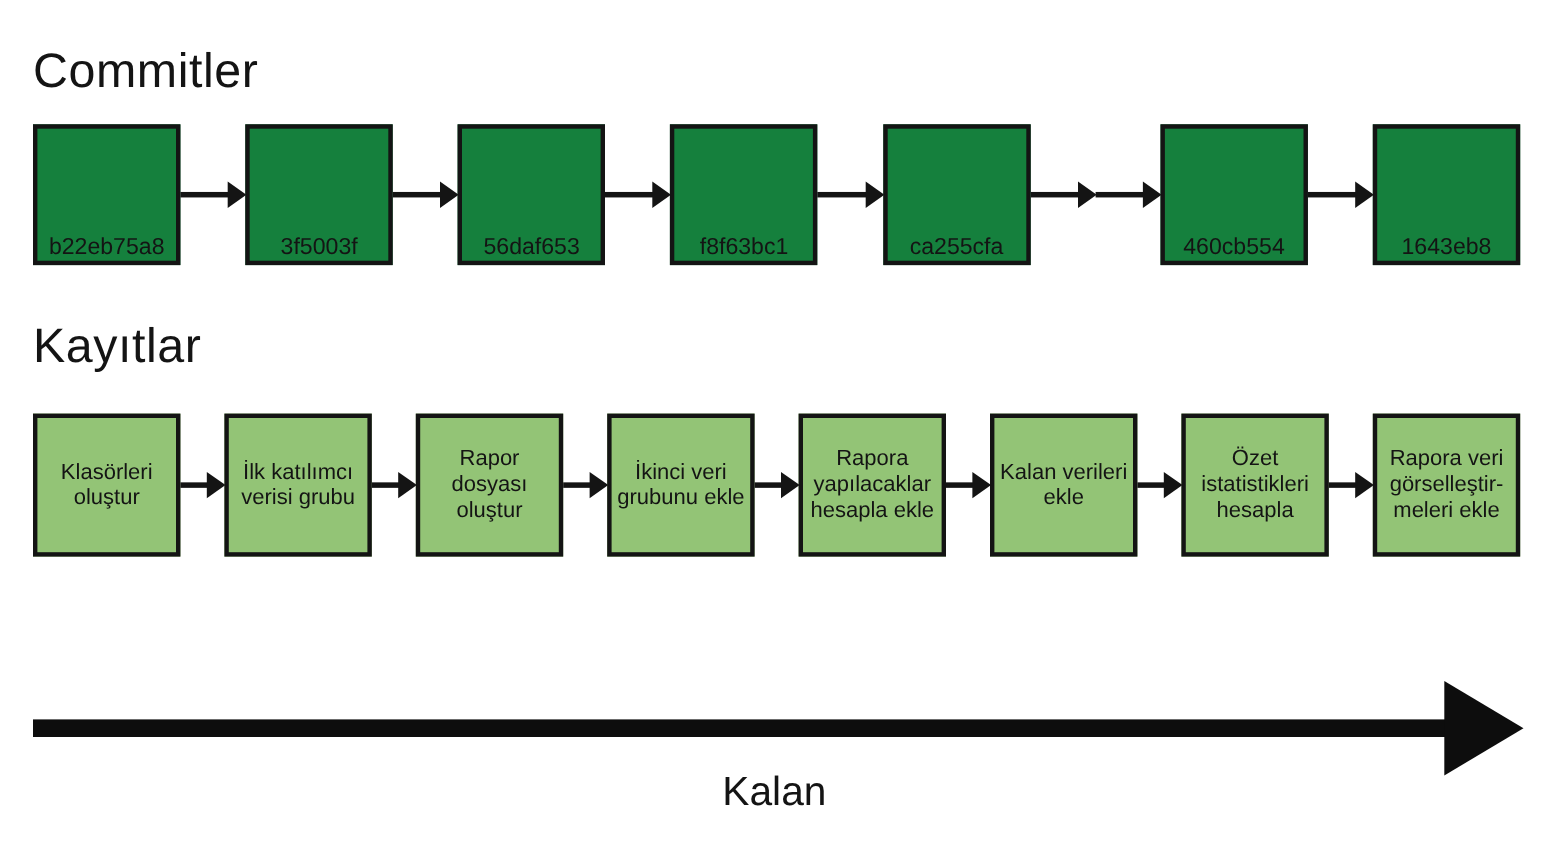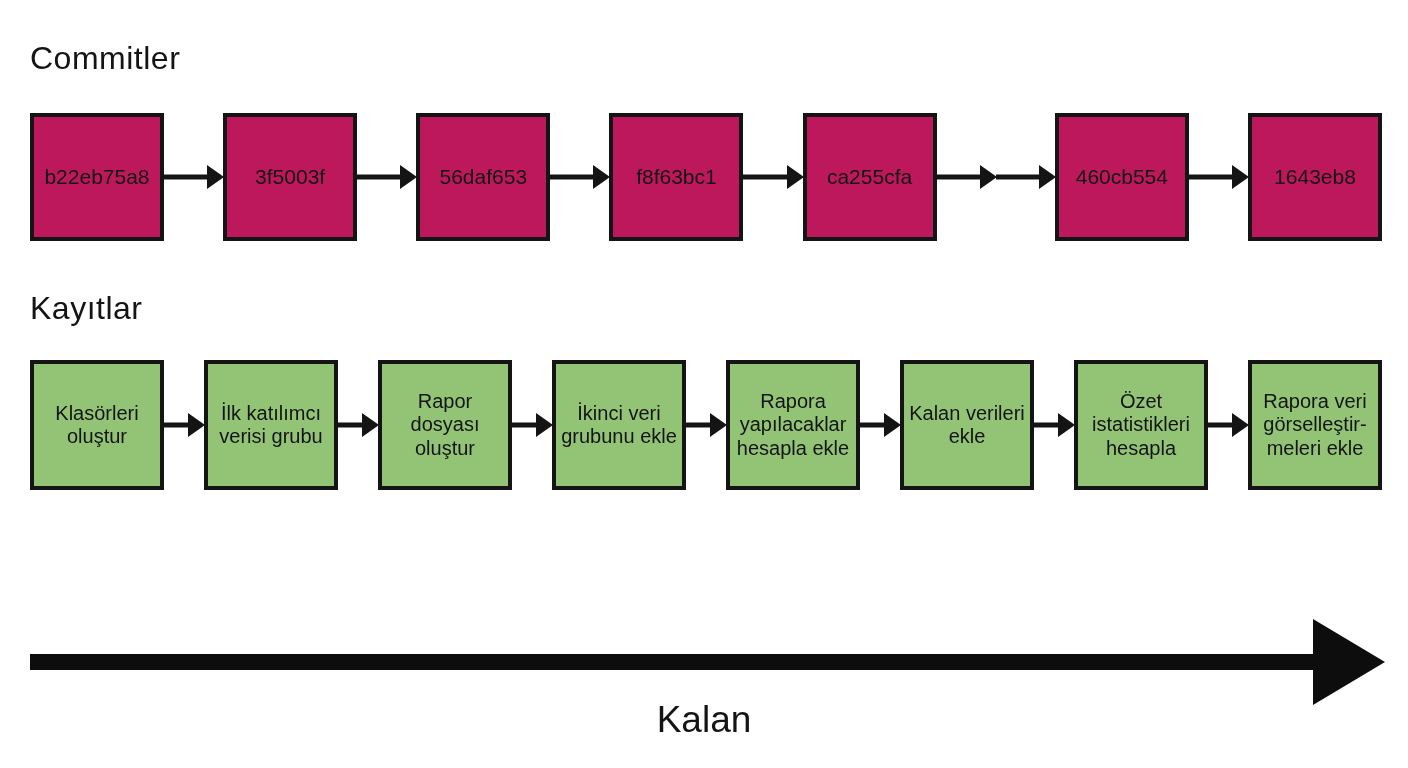--- a/index.html
+++ b/index.html
@@ -9,49 +9,49 @@
     width: 1408px;
     height: 768px;
     background: #ffffff;
     font-family: "Liberation Sans", "DejaVu Sans", sans-serif;
     color: #141414;
     overflow: hidden;
   }
   .section-title {
     position: absolute;
     left: 30px;
-    font-size: 32px;
+    font-size: 44px;
     font-weight: 400;
     color: #141414;
     letter-spacing: 0.5px;
   }
   .title-commits { top: 40px; }
   .title-records { top: 290px; }
 
   .node-row {
     position: absolute;
     left: 30px;
     width: 1352px;
     display: flex;
     align-items: stretch;
   }
   .row-commits { top: 113px; height: 128px; }
-  .row-records { top: 360px; height: 130px; }
+  .row-records { top: 376px; height: 130px; }
 
   .box {
     flex: 0 0 134px;
     width: 134px;
     border: 4px solid #141414;
     display: flex;
     align-items: center;
     justify-content: center;
     text-align: center;
     padding: 0 2px;
   }
-  .box-commit { background: #be185d; font-size: 21px; }
+  .box-commit { background: #15803d; font-size: 21px; align-items: flex-end; }
   .box-record { background: #93c476; font-size: 20px; line-height: 1.16; }
 
   .arrow {
     flex: 1 1 auto;
     align-self: center;
     position: relative;
     height: 26px;
   }
   .arrow .shaft {
     position: absolute;

